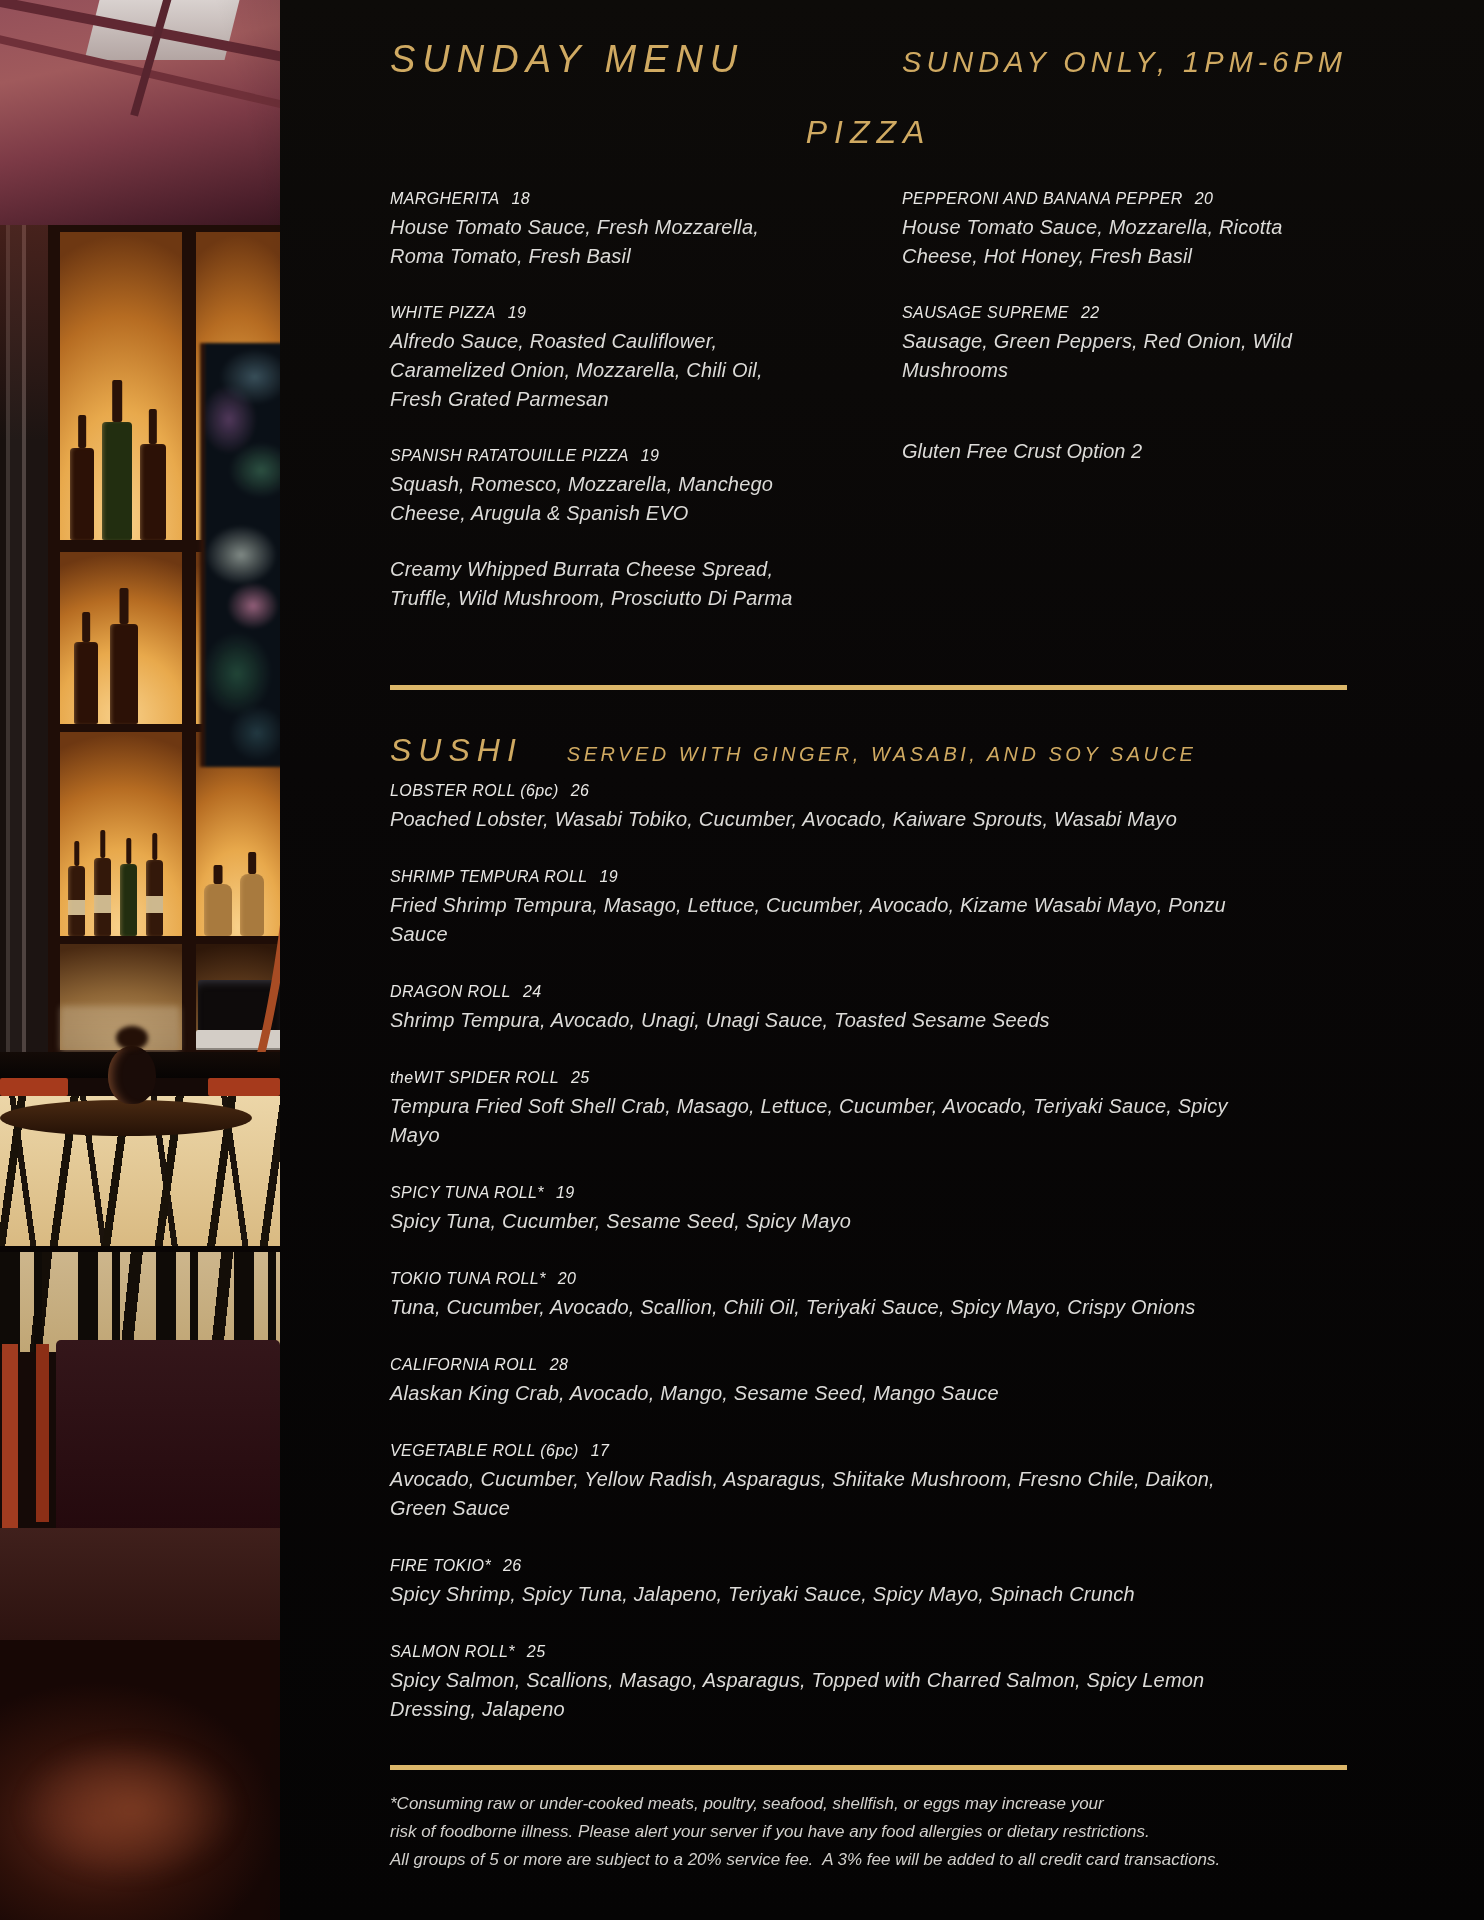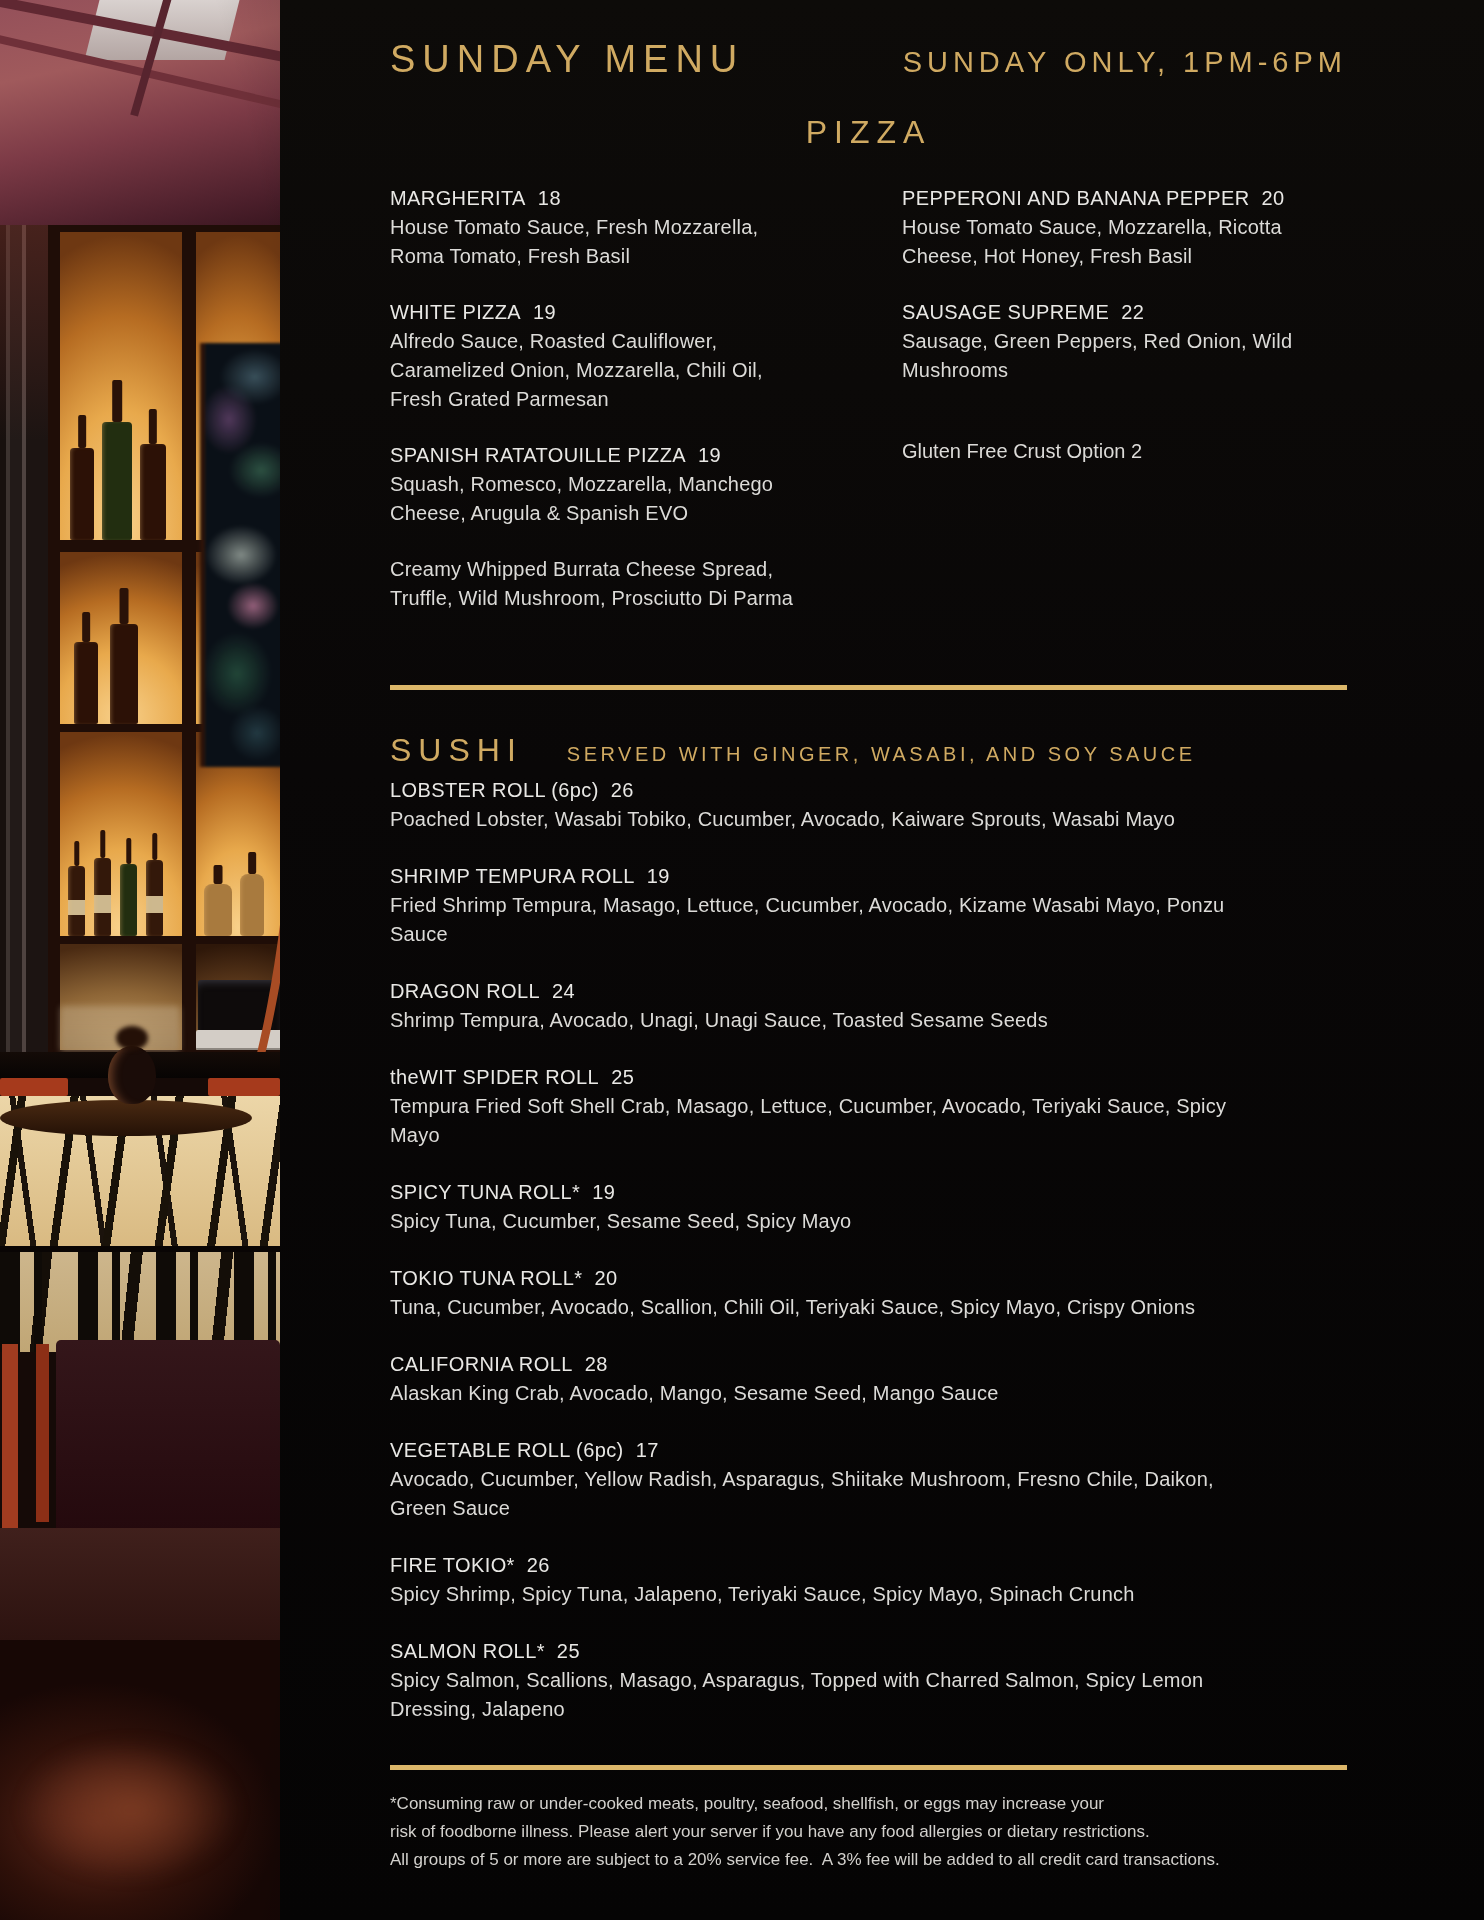--- a/index.html
+++ b/index.html
@@ -89,32 +89,32 @@
   .booth{position:absolute;left:0;top:1528px;width:280px;height:126px;
     background:linear-gradient(180deg,#40201c,#2a110e);}
   .foreground{position:absolute;left:0;top:1640px;width:280px;height:280px;
     background:radial-gradient(180px 140px at 35% 65%,#60281a,#2e1009 60%,#170705 100%);}
   .pillow{position:absolute;left:20px;top:1740px;width:220px;height:140px;filter:blur(8px);
     background:radial-gradient(closest-side,#7a3a22,rgba(60,24,14,0));}
   .photo-shade{position:absolute;inset:0;pointer-events:none;
     background:radial-gradient(140% 100% at 30% 50%,transparent 60%,rgba(0,0,0,.35));}
 
   
-  .content{position:absolute;left:390px;top:0;width:957px;padding-top:40px;color:#e6e5e2;}
+  .content{position:absolute;left:390px;top:0;width:957px;padding-top:40px;color:#e6e5e2;font-style:italic;}
   .header-row{display:flex;justify-content:space-between;align-items:baseline;}
   .title-gold{color:#d0aa62;font-weight:400;margin:0;}
   h1.title-gold{font-size:38px;letter-spacing:7px;line-height:1;}
   .availability{color:#d0aa62;font-size:29px;letter-spacing:5px;line-height:1;}
   h2.title-gold{font-size:32px;letter-spacing:7px;line-height:1;}
   .pizza-title{margin-top:38px;text-align:center;}
   .pizza-grid{display:flex;margin-top:36px;}
   .pcol-left{width:470px;margin-right:42px;flex:none;}
   .pcol-right{flex:1;min-width:0;}
   .menu-item{margin-bottom:27px;}
-  .item-title{font-size:20px;line-height:29px;letter-spacing:.4px;color:#e9e8e5;font-weight:400;}
+  .item-title{font-size:16px;line-height:29px;letter-spacing:.4px;color:#e9e8e5;font-weight:400;}
   .item-price{margin-left:12px;}
   .item-desc{font-size:20px;line-height:29px;letter-spacing:.2px;color:#dcdbd8;font-weight:300;}
   .gluten-note{margin-top:52px;font-size:20px;line-height:29px;color:#dcdbd8;font-weight:300;}
   .divider{border:none;height:5px;width:100%;background:#dcb76a;margin:45px 0 0;}
   .sushi-head{display:flex;align-items:baseline;gap:44px;margin-top:44px;}
   .sushi-sub{color:#d0aa62;font-size:20px;letter-spacing:3.5px;line-height:1;}
   #sushi-list{margin-top:10px;}
   #sushi-list .menu-item{margin-bottom:28px;}
   .divider-bottom{margin-top:41px;}
   .footer{margin-top:20px;font-size:17px;line-height:28px;color:#d2d0cc;font-weight:300;}

